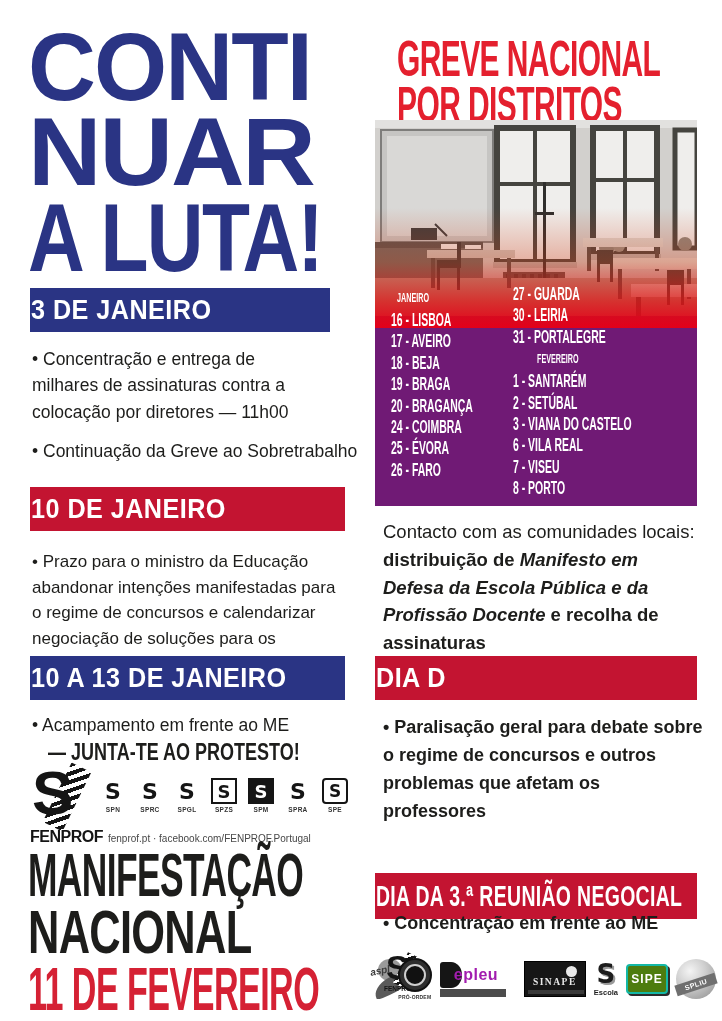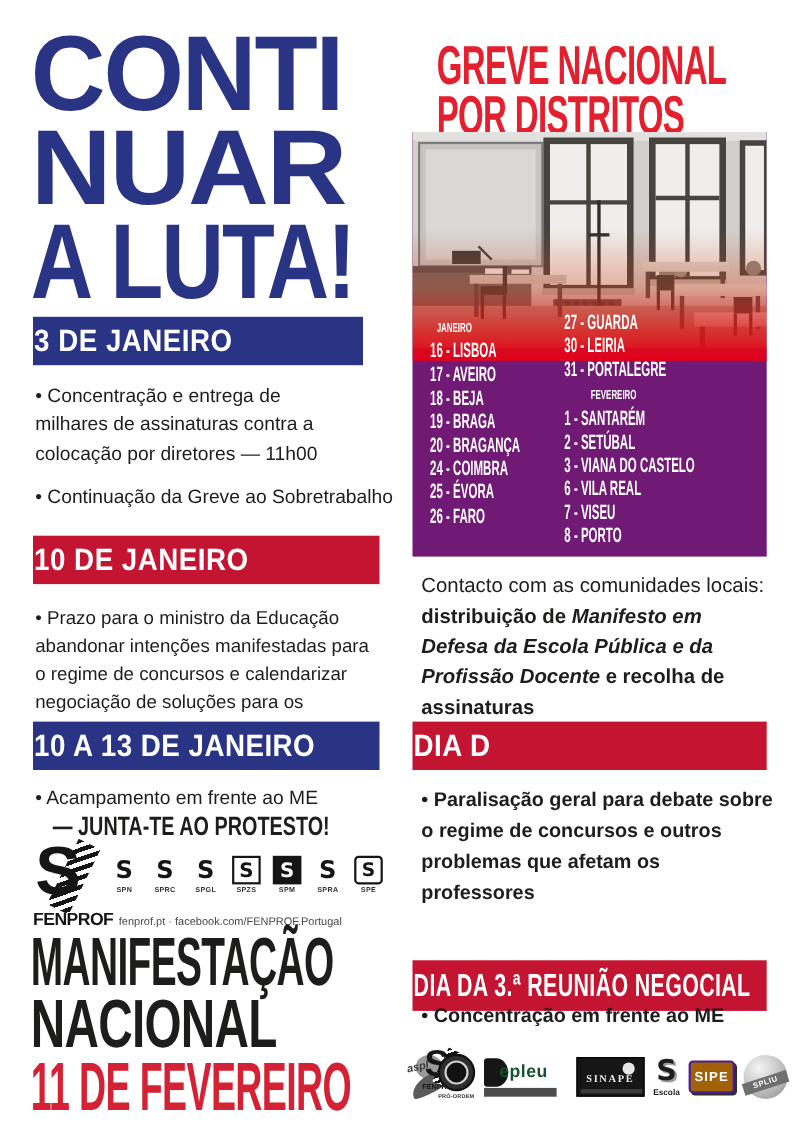--- a/index.html
+++ b/index.html
@@ -92,35 +92,35 @@
   .fpmini-s { position:absolute; left:2px; top:-3px; font-size:34px; font-weight:700; color:#151515; line-height:1; }
   .fpmini-label { position:absolute; left:0; top:32px; font-size:6.5px; font-weight:700; color:#151515; }
   .proordem { width:40px; height:48px; }
   .po-badge { width:34px; height:34px; border-radius:50%; background:#2e2e2e; border:2px solid #111;
               display:flex; align-items:center; justify-content:center; }
   .po-inner { width:22px; height:22px; border-radius:50%; background:#111; border:2px solid #cfcfcf; }
   .po-label { font-size:5px; font-weight:700; color:#333; margin-top:2px; letter-spacing:.2px; }
   .sepleu { width:76px; height:40px; align-items:flex-start; }
   .sepleu-box { position:relative; width:76px; height:26px; background:#fff; display:flex; align-items:center; }
   .sepleu-blob { position:absolute; left:0; top:0; width:22px; height:26px; background:#151515; border-radius:3px 50% 50% 3px; }
-  .sepleu-word { position:relative; margin-left:14px; font-size:16px; font-weight:700; color:#14532d; letter-spacing:.5px; }
+  .sepleu-word { position:relative; margin-left:14px; font-size:16px; font-weight:700; color:#a21caf; letter-spacing:.5px; }
   .sepleu-sub { width:66px; height:8px; margin-top:1px; background:#4c4c4c; color:#d9d9d9; font-size:3.2px; line-height:4px;
                 padding:1px 2px; overflow:hidden; }
   .sinape { width:62px; height:40px; }
   .sinape-box { position:relative; width:62px; height:36px; background:#161616; border:1px solid #000;
                 display:flex; align-items:flex-end; justify-content:center; padding-bottom:9px; }
   .sinape-word { font-family:"Liberation Serif", serif; font-size:9.5px; font-weight:700; color:#e8e8e8; letter-spacing:1.5px; }
   .sinape-dot { position:absolute; right:8px; top:4px; width:11px; height:11px; border-radius:50%; background:#e8e8e8; }
   .sinape-line { position:absolute; left:3px; bottom:2px; width:56px; height:4px; background:#3a3a3a; }
   .sindep { width:34px; height:48px; }
   .sindep-s { font-size:26px; font-weight:700; color:#1d1d1d; line-height:1;
               text-shadow:2px 2px 0 #9a9a9a; font-family:"DejaVu Sans", sans-serif; }
   .sindep-label { font-size:7.5px; font-weight:700; color:#1d1d1d; margin-top:1px; }
   .sipe { width:44px; height:40px; }
-  .sipe-box { width:42px; height:30px; background:#a16207; border:2px solid #4c1d95; border-radius:4px;
+  .sipe-box { width:42px; height:30px; background:#4d7c0f; border:2px solid #14b8a6; border-radius:4px;
               display:flex; align-items:center; justify-content:center; box-shadow:2px 2px 0 #2c2c2c; }
   .sipe-word { font-size:12px; font-weight:700; color:#fff; letter-spacing:1px; }
   .spliu { width:42px; height:44px; }
   .spliu-ball { position:relative; width:40px; height:40px; border-radius:50%;
                 background:radial-gradient(circle at 35% 30%, #f4f4f4 0%, #cfcfcf 40%, #8b8b8b 100%); }
   .spliu-band { position:absolute; left:-1px; top:20px; width:42px; height:11px; background:#6f6f6f;
                 transform:rotate(-18deg); display:flex; align-items:center; justify-content:center; }
   .spliu-word { font-size:7px; font-weight:700; color:#fff; letter-spacing:.5px; }
 </style>
 </head>

